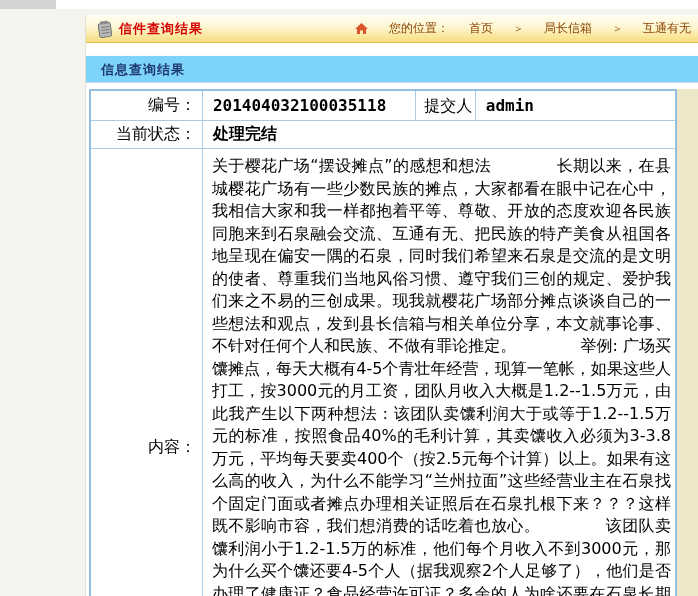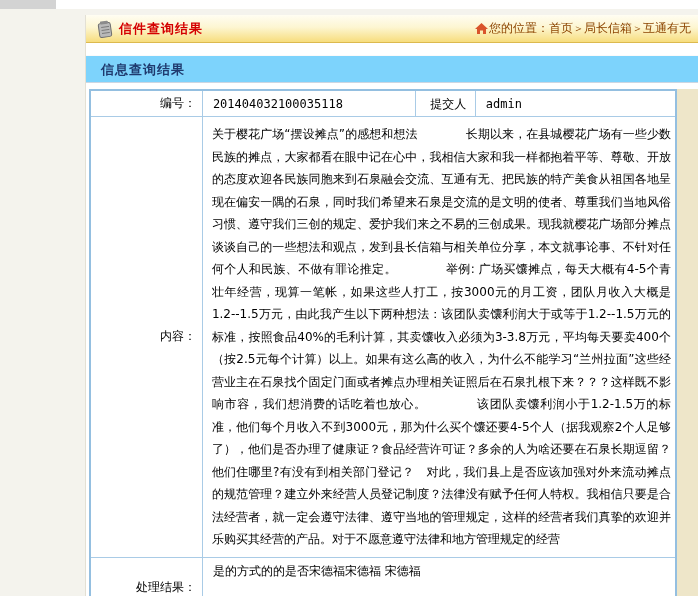--- a/index.html
+++ b/index.html
@@ -15,47 +15,47 @@
 
   
   .header-bar { position:absolute; left:0; top:0; width:613px; height:28px;
                 background:linear-gradient(to bottom,#fffdf2 0%,#fdf6d2 45%,#f7dd7d 100%);
                 border-bottom:1px solid #dcb94e;
                 display:flex; align-items:center; justify-content:space-between; padding:0 8px 0 10px; }
   .header-left { display:flex; align-items:center; gap:6px; }
   .header-title { color:#d40000; font-weight:bold; font-size:13px; letter-spacing:1px; }
   .note-icon svg { display:block; }
 
-  .breadcrumb { display:flex; align-items:center; gap:0; font-size:12px; color:#8c4400; }
+  .breadcrumb { display:flex; align-items:center; gap:20px; font-size:12px; color:#8c4400; }
   .breadcrumb a { color:#8c4400; text-decoration:none; cursor:pointer; }
   .crumb-sep { color:#8c4400; font-size:11px; }
   .home-icon svg { display:block; margin-right:1px; }
 
   
   .section-header { position:absolute; left:0; top:40px; width:613px; height:28px;
                     background:#7dd3fc; border-top:1px solid #fafafa; border-bottom:1px solid #ccd6e2;
                     color:#1f3a6e; font-weight:bold; font-size:13px; line-height:27px;
                     padding-left:15px; letter-spacing:1px; }
 
   
   .beige-right  { position:absolute; left:591px; top:74px; width:22px; height:514px; background:#eee6c9; }
   .beige-bottom { position:absolute; left:0; top:581px; width:613px; height:7px; background:#eee6c9; }
 
   
   table.result-table { position:absolute; left:3px; top:74px; width:588px;
                        border-collapse:collapse; table-layout:fixed;
                        border:2px solid #94bfe0; background:#ffffff; }
-  table.result-table td { border:1px solid #a9cbe6; font-size:12px; color:#000; }
+  table.result-table td { border:1px solid #a9cbe6; font-size:16px; color:#000; }
   col.c-label { width:112px; } col.c-value { width:212px; }
   col.c-label2 { width:60px; } col.c-value2 { width:200px; }
 
   td.lbl  { text-align:right; padding:3px 6px 3px 2px; vertical-align:middle; white-space:nowrap; }
   td.lbl2 { text-align:center;  padding:5px 2px 3px 8px; vertical-align:middle; white-space:nowrap; }
   td.val  { text-align:left;  padding:3px 4px 3px 10px; }
-  td.mono { font-family:"DejaVu Sans Mono", monospace; font-size:11px; }
+  td.mono { font-family:"DejaVu Sans Mono", monospace; font-size:11px;font-weight:bold; }
   tr.row-s td { height:22px; }
   td.status-val { font-weight:bold; font-size:12.5px; }
 
   td.content-val { font-size:10.6px; line-height:22.5px; padding:6px 4px 6px 9px;
                    text-align:justify; color:#0c0c0c; }
   td.result-lbl { color:#e00000; }
   tr.row-result td { height:62px; }
   td.result-val { vertical-align:top; padding-top:5px; font-size:11.5px; }
 </style>
 </head>
@@ -107,20 +107,24 @@
           <col class="c-label2">
           <col class="c-value2">
       </colgroup>
       <tbody>
           <tr class="row-s">
         <td class="lbl">编号：</td>
         <td class="val mono">201404032100035118</td>
         <td class="lbl2">提交人</td>
         <td class="val mono">admin</td>
       </tr>
+      <tr class="row-s">
+        <td class="lbl">当前状态：</td>
+        <td class="val status-val" colspan="3">处理完结</td>
+      </tr>
       <tr>
         <td class="lbl">内容：</td>
         <td class="val content-val" colspan="3">关于樱花广场“摆设摊点”的感想和想法　　　　长期以来，在县城樱花广场有一些少数民族的摊点，大家都看在眼中记在心中，我相信大家和我一样都抱着平等、尊敬、开放的态度欢迎各民族同胞来到石泉融会交流、互通有无、把民族的特产美食从祖国各地呈现在偏安一隅的石泉，同时我们希望来石泉是交流的是文明的使者、尊重我们当地风俗习惯、遵守我们三创的规定、爱护我们来之不易的三创成果。现我就樱花广场部分摊点谈谈自己的一些想法和观点，发到县长信箱与相关单位分享，本文就事论事、不针对任何个人和民族、不做有罪论推定。　　　　举例: 广场买馕摊点，每天大概有4-5个青壮年经营，现算一笔帐，如果这些人打工，按3000元的月工资，团队月收入大概是1.2--1.5万元，由此我产生以下两种想法：该团队卖馕利润大于或等于1.2--1.5万元的标准，按照食品40%的毛利计算，其卖馕收入必须为3-3.8万元，平均每天要卖400个（按2.5元每个计算）以上。如果有这么高的收入，为什么不能学习“兰州拉面”这些经营业主在石泉找个固定门面或者摊点办理相关证照后在石泉扎根下来？？？这样既不影响市容，我们想消费的话吃着也放心。　　　　该团队卖馕利润小于1.2-1.5万的标准，他们每个月收入不到3000元，那为什么买个馕还要4-5个人（据我观察2个人足够了），他们是否办理了健康证？食品经营许可证？多余的人为啥还要在石泉长期逗留？他们住哪里?有没有到相关部门登记？　对此，我们县上是否应该加强对外来流动摊点的规范管理？建立外来经营人员登记制度？法律没有赋予任何人特权。我相信只要是合法经营者，就一定会遵守法律、遵守当地的管理规定，这样的经营者我们真挚的欢迎并乐购买其经营的产品。对于不愿意遵守法律和地方管理规定的经营</td>
       </tr>
       <tr class="row-result">
         <td class="lbl result-lbl">处理结果：</td>
         <td class="val result-val" colspan="3">是的方式的的是否宋德福宋德福 宋德福</td>
       </tr>
 
     </tbody>

